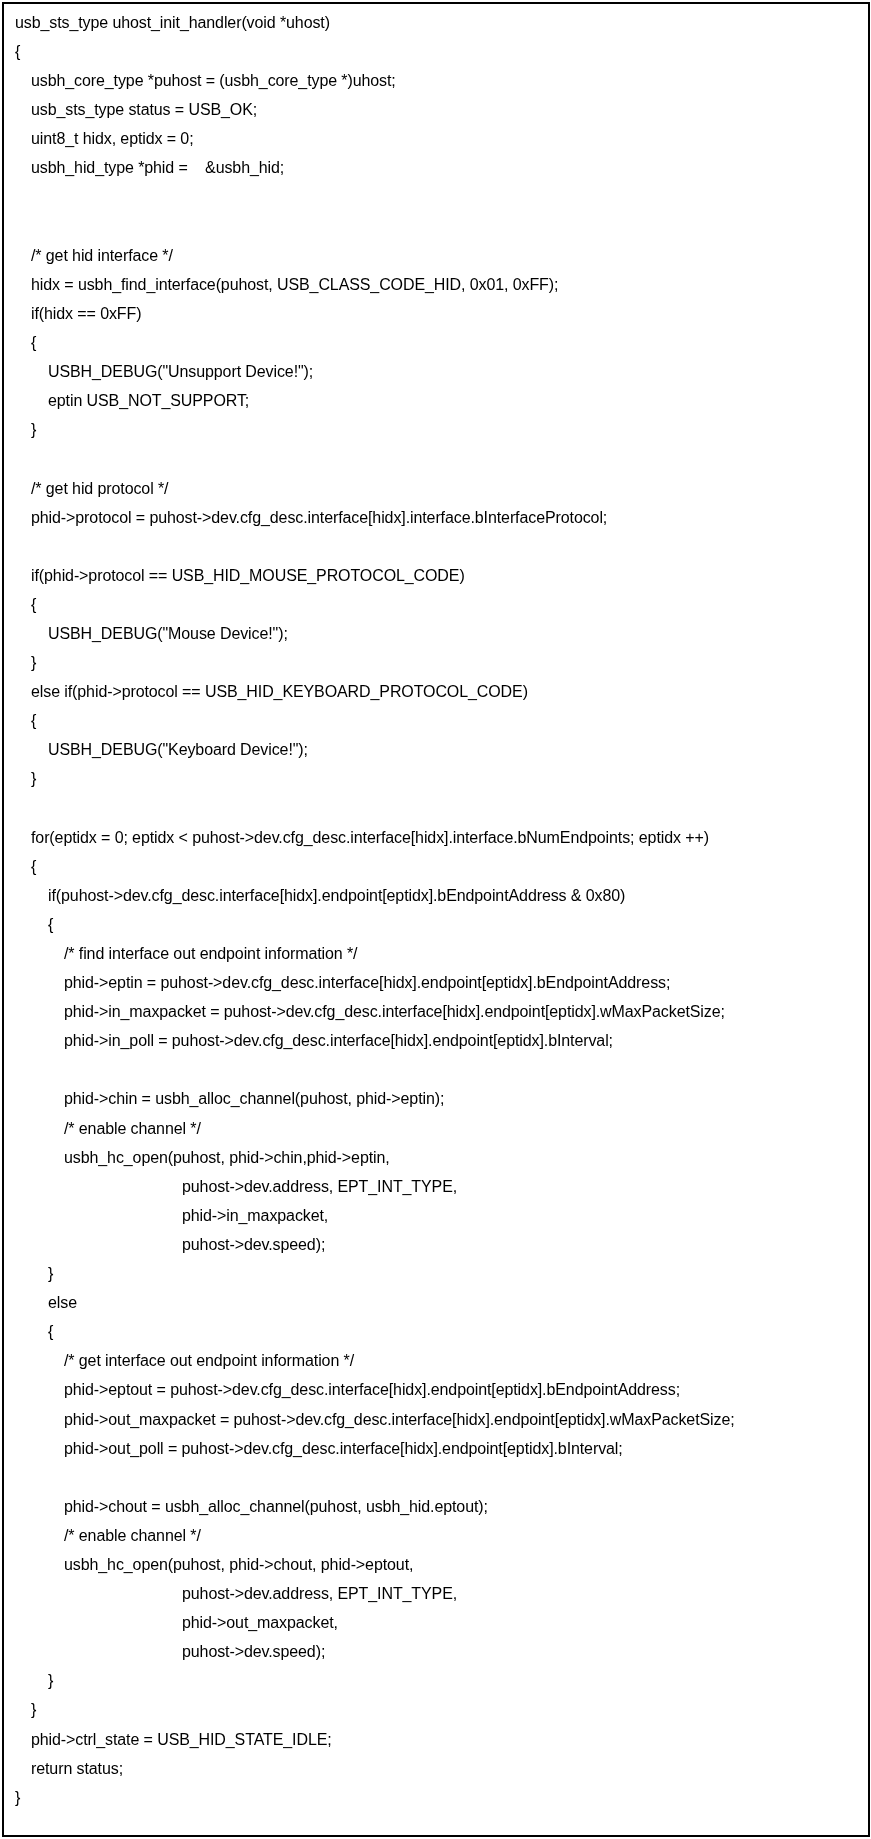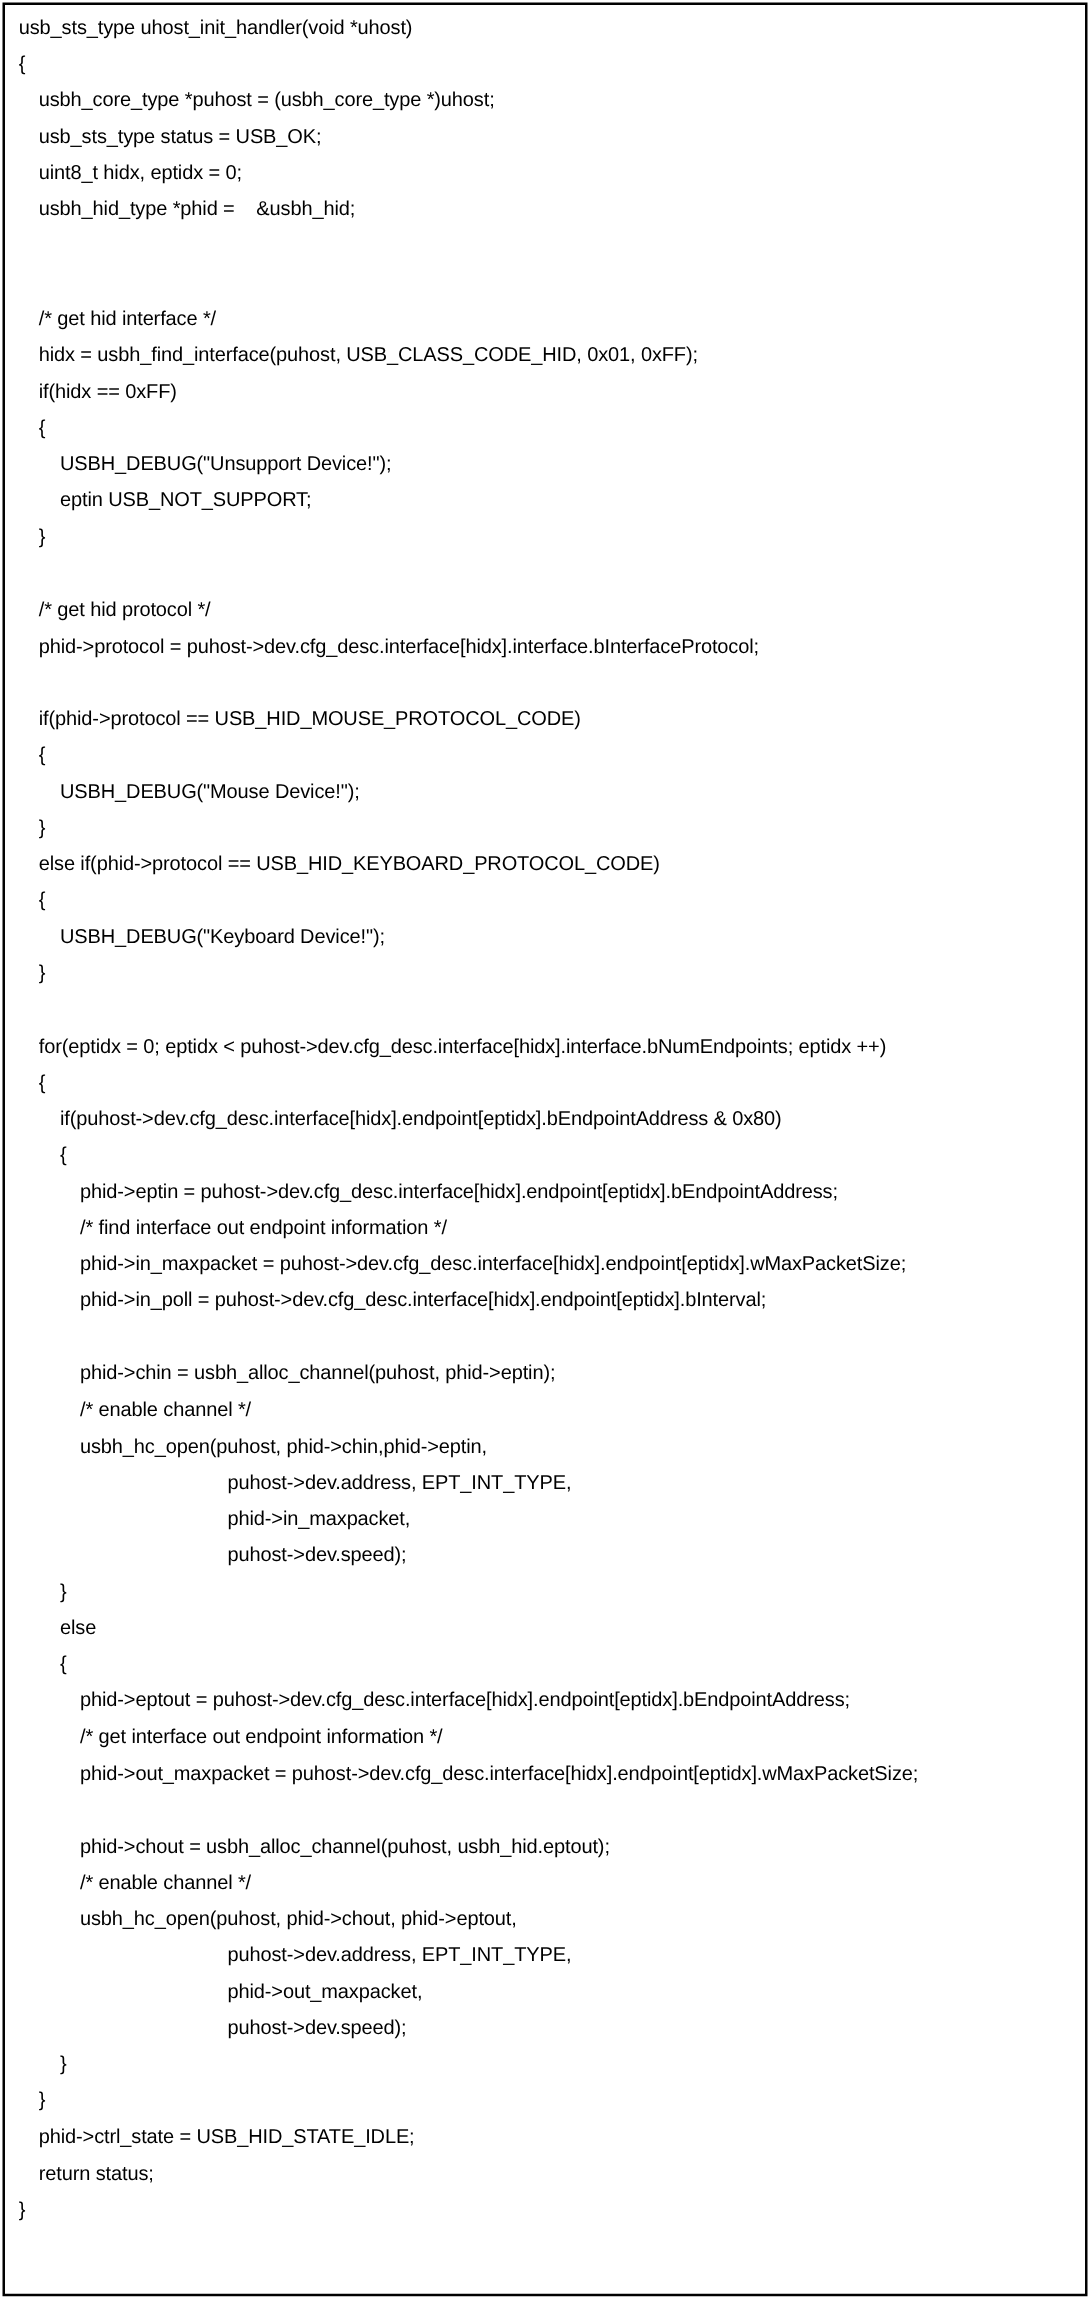--- a/index.html
+++ b/index.html
@@ -61,37 +61,38 @@
       <li class="code-line"><span class="code-text i1">}</span></li>
       <li class="code-line"><span class="code-text i1">else if(phid-&gt;protocol == USB_HID_KEYBOARD_PROTOCOL_CODE)</span></li>
       <li class="code-line"><span class="code-text i1">{</span></li>
       <li class="code-line"><span class="code-text i2">USBH_DEBUG("Keyboard Device!");</span></li>
       <li class="code-line"><span class="code-text i1">}</span></li>
       <li class="code-line"><span class="code-text i1"></span></li>
       <li class="code-line"><span class="code-text i1">for(eptidx = 0; eptidx &lt; puhost-&gt;dev.cfg_desc.interface[hidx].interface.bNumEndpoints; eptidx ++)</span></li>
       <li class="code-line"><span class="code-text i1">{</span></li>
       <li class="code-line"><span class="code-text i2">if(puhost-&gt;dev.cfg_desc.interface[hidx].endpoint[eptidx].bEndpointAddress &amp; 0x80)</span></li>
       <li class="code-line"><span class="code-text i2">{</span></li>
+      <li class="code-line"><span class="code-text i3">/* find interface out endpoint information */</span></li>
       <li class="code-line"><span class="code-text i3">phid-&gt;eptin = puhost-&gt;dev.cfg_desc.interface[hidx].endpoint[eptidx].bEndpointAddress;</span></li>
-      <li class="code-line"><span class="code-text i3">/* find interface out endpoint information */</span></li>
       <li class="code-line"><span class="code-text i3">phid-&gt;in_maxpacket = puhost-&gt;dev.cfg_desc.interface[hidx].endpoint[eptidx].wMaxPacketSize;</span></li>
       <li class="code-line"><span class="code-text i3">phid-&gt;in_poll = puhost-&gt;dev.cfg_desc.interface[hidx].endpoint[eptidx].bInterval;</span></li>
       <li class="code-line"><span class="code-text i3"></span></li>
       <li class="code-line"><span class="code-text i3">phid-&gt;chin = usbh_alloc_channel(puhost, phid-&gt;eptin);</span></li>
       <li class="code-line"><span class="code-text i3">/* enable channel */</span></li>
       <li class="code-line"><span class="code-text i3">usbh_hc_open(puhost, phid-&gt;chin,phid-&gt;eptin,</span></li>
       <li class="code-line"><span class="code-text ic">puhost-&gt;dev.address, EPT_INT_TYPE,</span></li>
       <li class="code-line"><span class="code-text ic">phid-&gt;in_maxpacket,</span></li>
       <li class="code-line"><span class="code-text ic">puhost-&gt;dev.speed);</span></li>
       <li class="code-line"><span class="code-text i2">}</span></li>
       <li class="code-line"><span class="code-text i2">else</span></li>
       <li class="code-line"><span class="code-text i2">{</span></li>
+      <li class="code-line"><span class="code-text i3">/* get interface out endpoint information */</span></li>
       <li class="code-line"><span class="code-text i3">phid-&gt;eptout = puhost-&gt;dev.cfg_desc.interface[hidx].endpoint[eptidx].bEndpointAddress;</span></li>
-      <li class="code-line"><span class="code-text i3">/* get interface out endpoint information */</span></li>
       <li class="code-line"><span class="code-text i3">phid-&gt;out_maxpacket = puhost-&gt;dev.cfg_desc.interface[hidx].endpoint[eptidx].wMaxPacketSize;</span></li>
+      <li class="code-line"><span class="code-text i3">phid-&gt;out_poll = puhost-&gt;dev.cfg_desc.interface[hidx].endpoint[eptidx].bInterval;</span></li>
       <li class="code-line"><span class="code-text i3"></span></li>
       <li class="code-line"><span class="code-text i3">phid-&gt;chout = usbh_alloc_channel(puhost, usbh_hid.eptout);</span></li>
       <li class="code-line"><span class="code-text i3">/* enable channel */</span></li>
       <li class="code-line"><span class="code-text i3">usbh_hc_open(puhost, phid-&gt;chout, phid-&gt;eptout,</span></li>
       <li class="code-line"><span class="code-text ic">puhost-&gt;dev.address, EPT_INT_TYPE,</span></li>
       <li class="code-line"><span class="code-text ic">phid-&gt;out_maxpacket,</span></li>
       <li class="code-line"><span class="code-text ic">puhost-&gt;dev.speed);</span></li>
       <li class="code-line"><span class="code-text i2">}</span></li>
       <li class="code-line"><span class="code-text i1">}</span></li>
       <li class="code-line"><span class="code-text i1">phid-&gt;ctrl_state = USB_HID_STATE_IDLE;</span></li>

